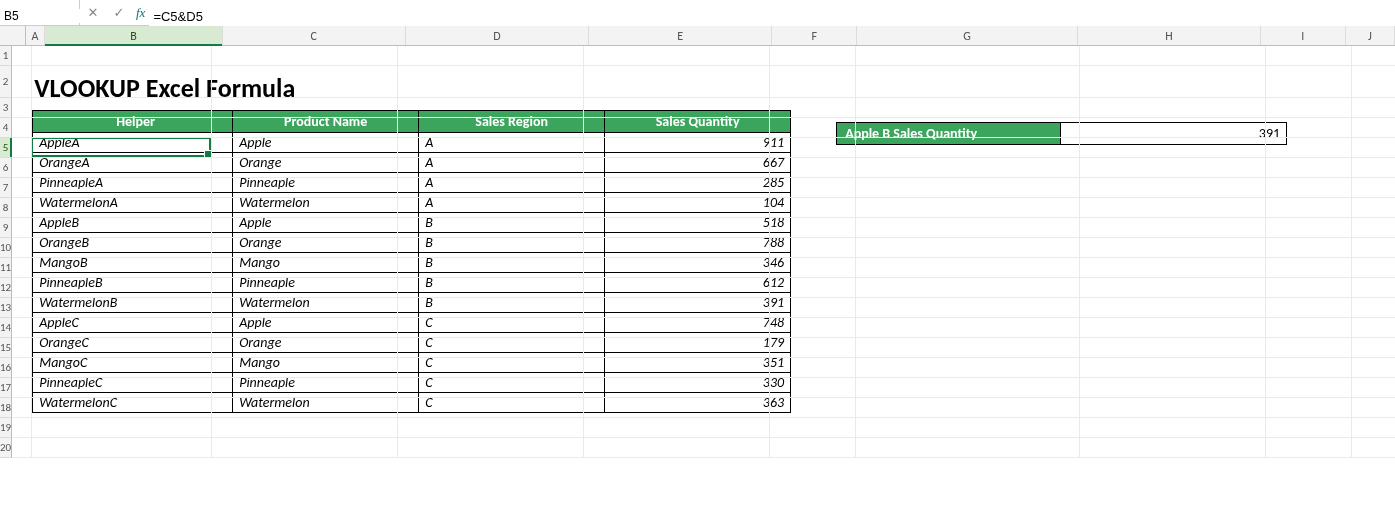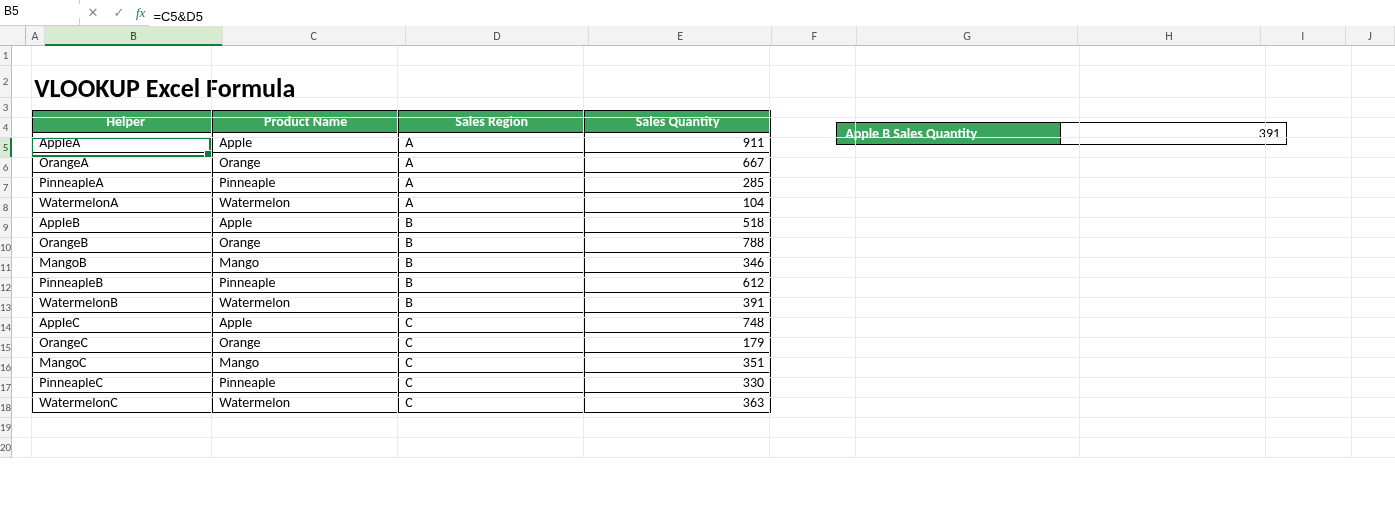--- a/index.html
+++ b/index.html
@@ -15,24 +15,24 @@
   
   .formula-bar {
     display: flex;
     align-items: stretch;
     height: 26px;
     border-bottom: 1px solid #ccc;
     background: #fff;
   }
   .name-box-wrap {
     display: flex;
-    align-items: flex-start;
+    align-items: center;
     width: 80px;
     border-right: 1px solid #ccc;
-    padding: 4px 4px;
+    padding: 16px 4px;
     gap: 4px;
   }
   .name-box {
     flex: 1;
     border: none;
     outline: none;
     font-size: 12px;
     padding: 0;
   }
   .spin {
@@ -179,20 +179,21 @@
     padding: 2px 6px;
     height: 20px;
     font-size: 14px;
   }
   .tbl td {
     border: 1px solid #000;
     padding: 1px 6px;
     height: 20px;
     font-size: 14px;
     background: #fff;
+    font-style: italic;
   }
   .tbl td.num { text-align: right; }
 
   .side-box {
     display: flex;
     border: 1px solid #000;
   }
   .side-box .lbl {
     background: #3ba55d;
     color: #fff;
@@ -286,21 +287,21 @@
         <div class="row-h">20</div>
       </div>
     <div class="cells">
 
       <div class="overlay">
         <div class="ov title">VLOOKUP Excel Formula</div>
 
         <table class="tbl ov" id="main-table" style="top:64px; left:20px;">
           <thead>
               <tr id="tbl-head">
-                <th style="width: 180px; padding-left: 12px;">Helper</th>
+                <th style="width: 200px; padding-left: 12px;">Helper</th>
                 <th style="width: 186px;">Product Name</th>
                 <th style="width: 186px; margin-top: 30px;">Sales Region</th>
                 <th style="width: 186px;">Sales Quantity</th>
               </tr>
             </thead>
           <tbody id="tbl-body">
               <tr>
                 <td>AppleA</td>
                 <td>Apple</td>
                 <td>A</td>

